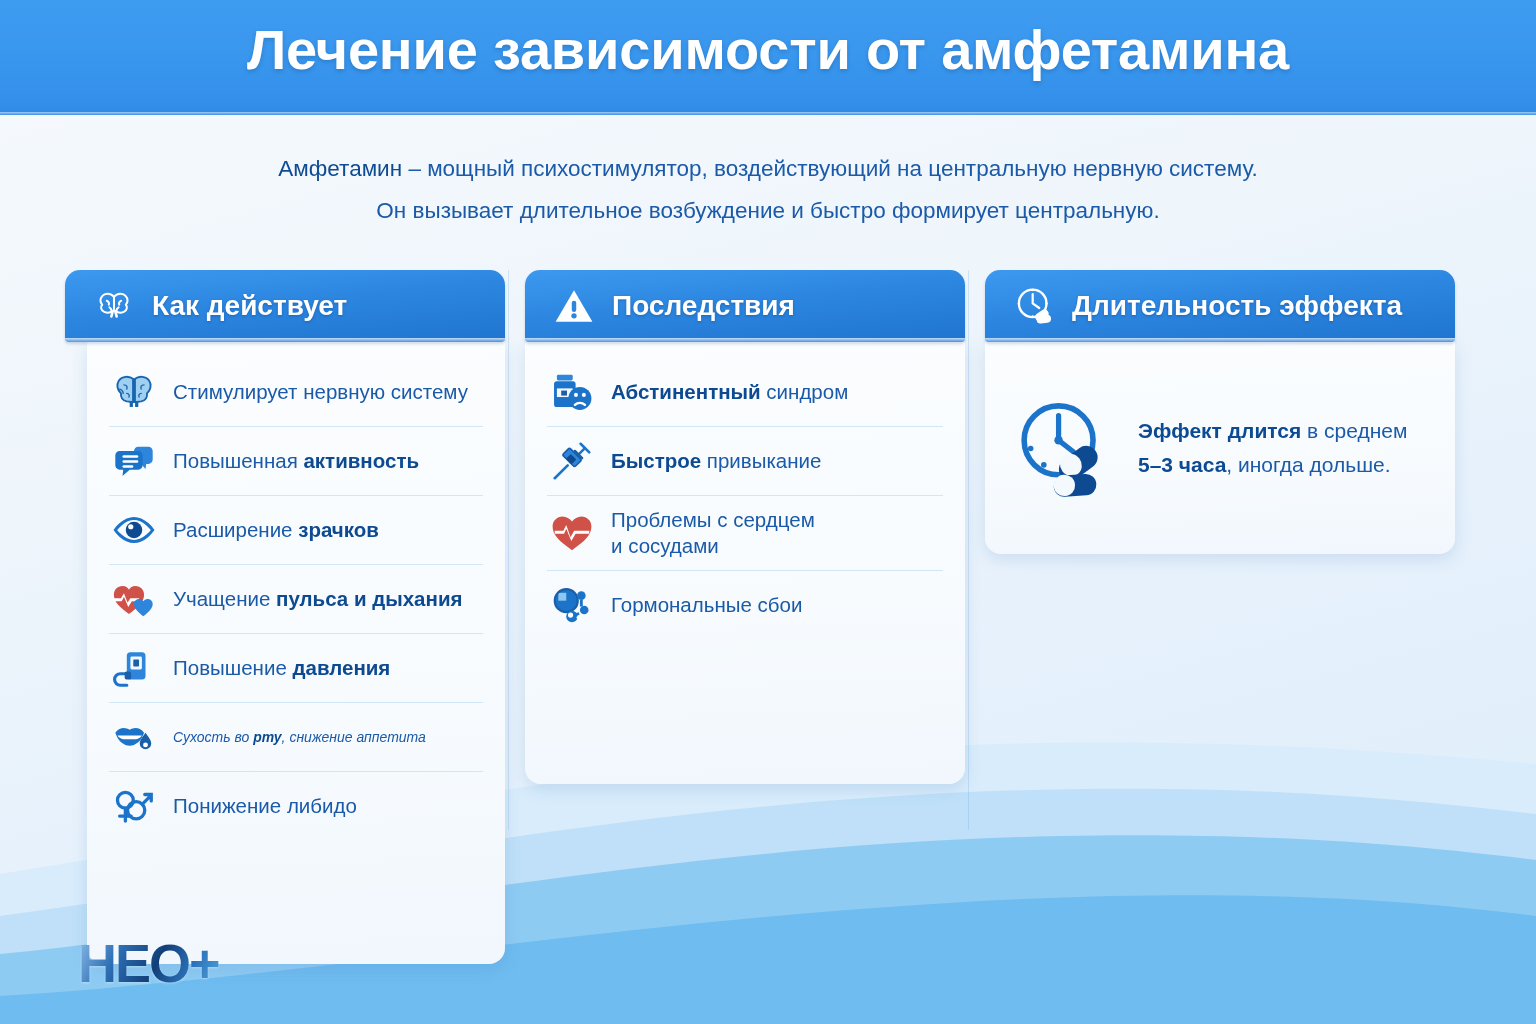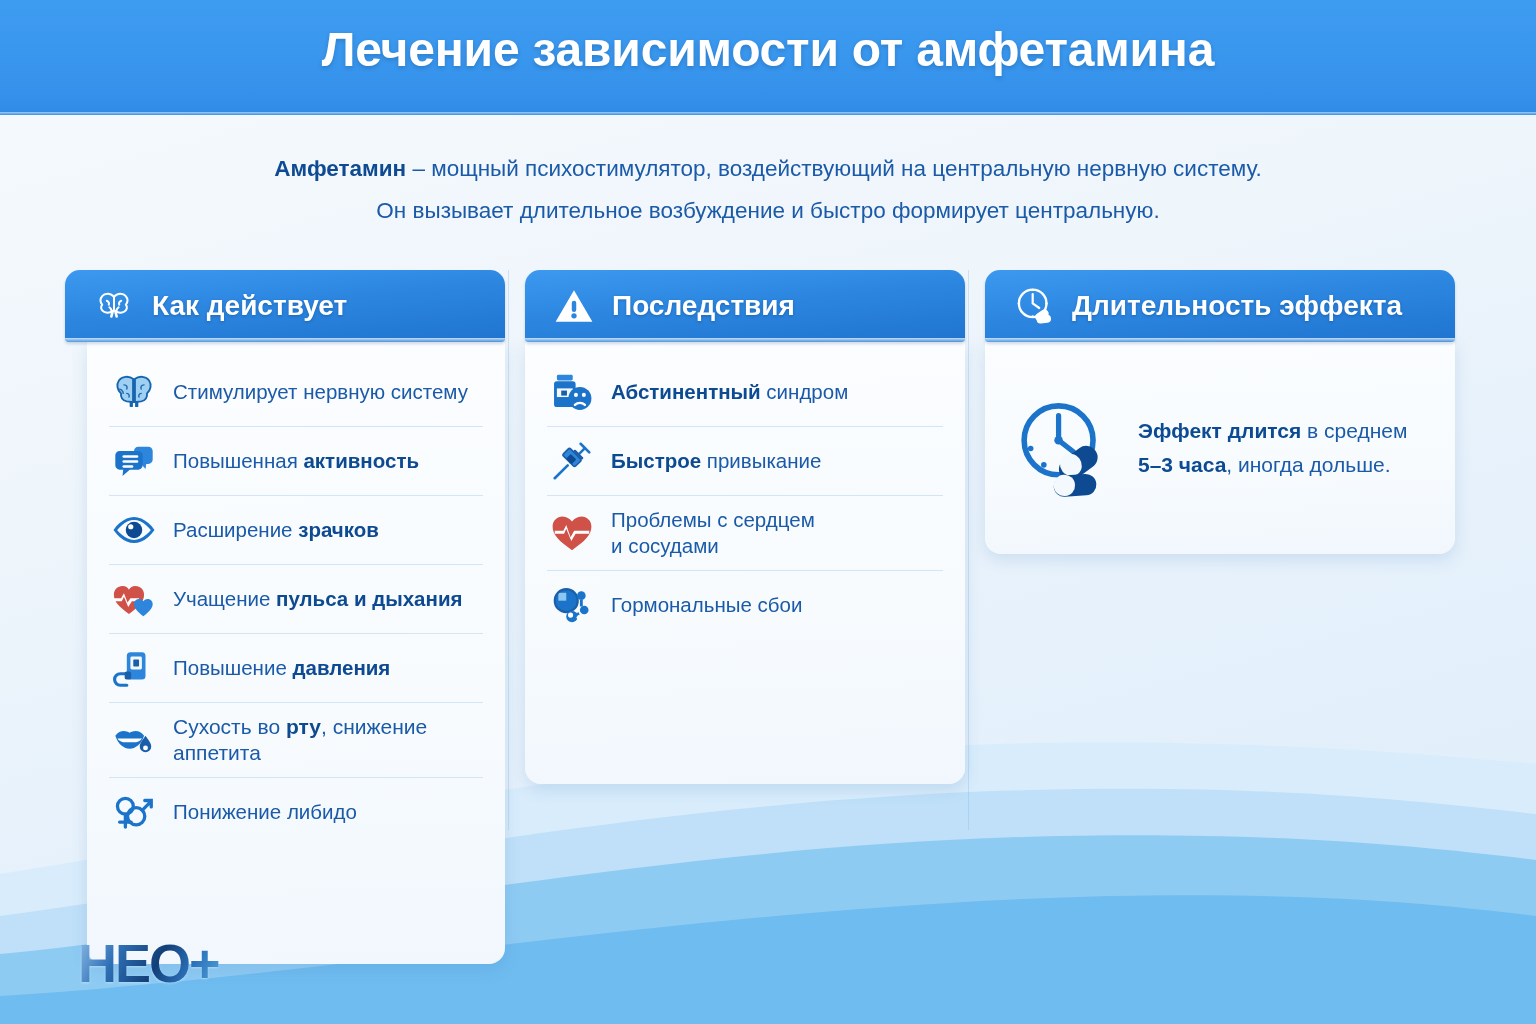--- a/index.html
+++ b/index.html
@@ -29,33 +29,33 @@
     z-index:3;
   }
   .header:after{
     content:""; position:absolute; left:0; bottom:0; width:100%; height:3px;
     background:linear-gradient(180deg,rgba(255,255,255,.55),rgba(255,255,255,.05));
   }
   .header-title {
     position:absolute; left:0; top:0; width:100%; height:115px;
     display:flex; align-items:center; justify-content:center;
     color:#ffffff;
-    font-size:48px; font-weight:bold; letter-spacing:-0.2px;
+    font-size:56px; font-weight:bold; letter-spacing:-0.2px;
     text-shadow:0 2px 4px rgba(12,60,110,.28);
     padding-bottom:16px;
   }
 
   
   .intro {
     position:absolute; left:0; top:148px; width:1536px;
     text-align:center; z-index:2;
     color:#1a5aa8;
     font-size:22.5px; line-height:42px;
   }
-  .intro b { color:#0e4b93; font-weight:bold; }
+  .intro b { color:#0e4b93; font-weight:normal; }
   .intro .l2 { display:block; }
 
   
   .cards { position:absolute; left:0; top:270px; width:1536px; z-index:2; }
 
   .card { position:absolute; }
   .card-head {
     position:relative; height:72px;
     border-radius:15px 15px 4px 4px;
     background:linear-gradient(175deg,#3c99ef 0%,#2c86e0 46%,#1f74cf 100%);
@@ -79,21 +79,21 @@
     border-radius:2px 2px 16px 16px;
     box-shadow:0 5px 16px rgba(60,120,185,.17), 0 1px 0 rgba(255,255,255,.9) inset;
     padding:16px 22px 18px 22px;
   }
 
   .row { display:flex; align-items:center; gap:16px; padding:11px 2px; }
   .row + .row { border-top:1.3px solid #d3e6f6; }
   .row .ic { width:46px; height:46px; flex:0 0 46px; }
   .row .tx { color:#1a5aa8; font-size:20.5px; line-height:26px; }
   .row .tx b { color:#0d4a91; font-weight:bold; }
-  .row.sm .tx { font-size:21px; }
+  .row.sm .tx { font-size:14px;font-style:italic; }
 
   
   #card1 { left:65px; top:0; width:440px; }
   #card1 .card-body { min-height:622px;margin-left:22px; }
 
   
   #card2 { left:525px; top:0; width:440px; }
   #card2 .card-body { min-height:442px; }
 
   

